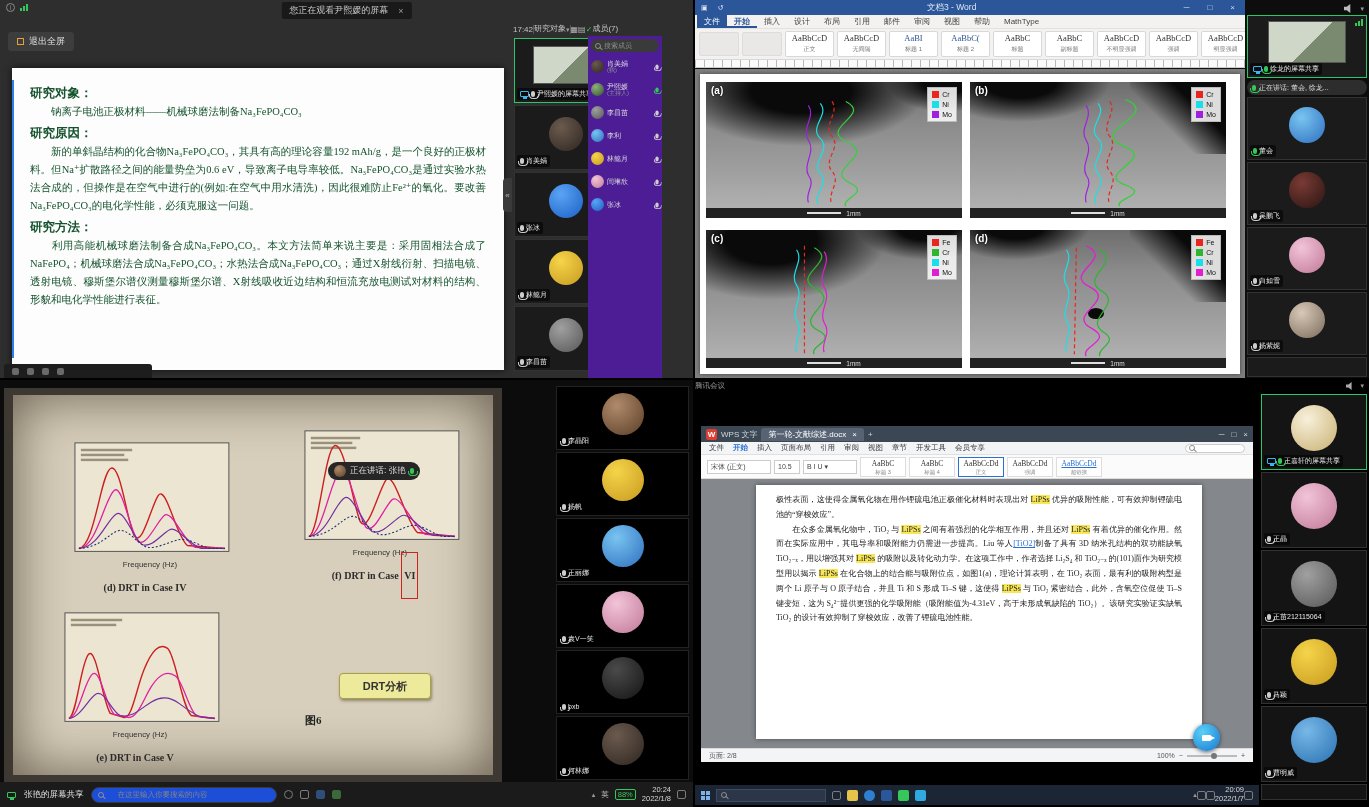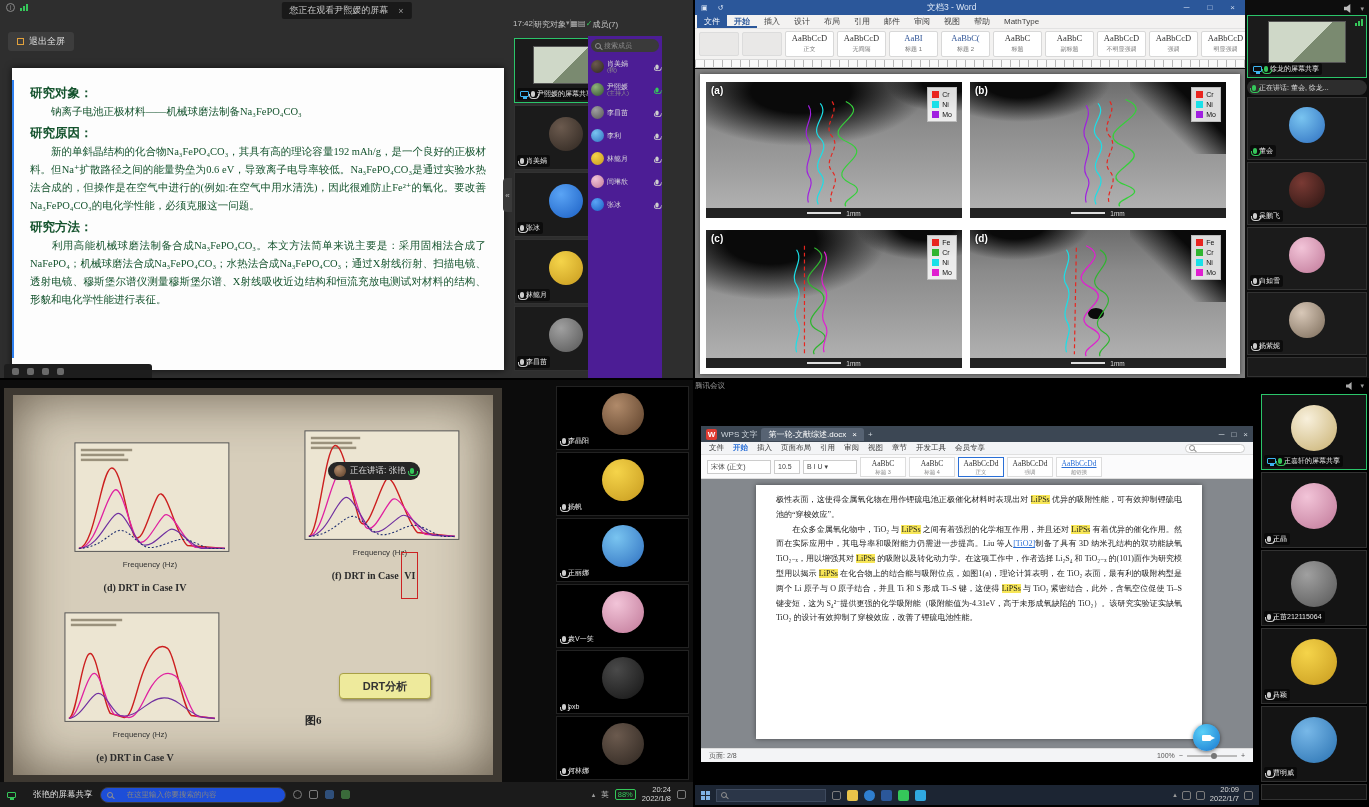--- a/index.html
+++ b/index.html
@@ -47,21 +47,21 @@
 
   
   .tl{left:0;top:0;width:693px;height:378px;background:#2e2e2e}
   .tl-banner{left:50%;top:2px;transform:translateX(-50%);background:#191919;color:#c8c8c8;font-size:9px;
              padding:2px 8px;border-radius:2px;display:flex;gap:10px;align-items:center}
   .tl-banner .x{color:#9a9a9a;font-size:9px;cursor:default}
   .tl-info{left:6px;top:3px;display:flex;gap:5px;align-items:center}
   .iinfo{width:9px;height:9px;border:1px solid #8a8a8a;border-radius:50%;color:#8a8a8a;font-size:7px;line-height:8px;text-align:center}
   .tl-exit{left:8px;top:32px;background:#3d3d3d;color:#e2e2e2;font-size:9px;padding:3px 9px;border-radius:3px;display:flex;gap:5px;align-items:center}
   .tl-exit .sq{width:7px;height:7px;border:1px solid #e2a13c}
-  .tl-toolrow{left:513px;top:19px;width:178px;height:15px;display:flex;align-items:flex-start;color:#c4c4c4;font-size:8px;white-space:nowrap}
+  .tl-toolrow{left:513px;top:19px;width:178px;height:15px;display:flex;align-items:flex-end;color:#c4c4c4;font-size:8px;white-space:nowrap}
   .tl-toolrow .gsep{width:1px;height:9px;background:#555}
   .tl-toolrow .ok{color:#35c75a;font-size:8px}
   .tl-doc{left:12px;top:68px;width:492px;height:302px;background:#fdfdfd;box-shadow:0 0 7px rgba(0,0,0,.65);
           padding:13px 18px 10px 18px;color:#14532d;overflow:hidden}
   .tl-doc h3{font-size:12.5px;font-weight:bold;margin:4px 0 1px;font-family:"Liberation Serif","DejaVu Serif",serif}
   .tl-doc p{font-size:10.5px;line-height:1.72;text-align:justify;font-family:"Liberation Serif","DejaVu Serif",serif}
   .tl-blueline{left:12px;top:80px;width:2px;height:278px;background:#2d7ff0}
   .tl-collapse{left:503px;top:178px;width:9px;height:34px;background:#3a3a3a;border-radius:4px 0 0 4px;color:#bbb;font-size:8px;display:flex;align-items:center;justify-content:center}
   .tl-strip{left:514px;top:38px;width:103px;height:338px;display:flex;flex-direction:column;gap:2px}
   .tl-strip .tile{height:65px}
@@ -129,21 +129,21 @@
   .vbox{border:1.5px solid #cc2222;padding:17px 2px}
   .fig6{position:absolute;font-size:11px;font-weight:bold;color:#222;font-family:"Liberation Serif","DejaVu Serif",serif}
   .drtbtn{position:absolute;width:92px;height:26px;background:#eeea9c;border:1px solid #a8a045;border-radius:4px;
           color:#333;font-size:11px;font-weight:bold;display:flex;align-items:center;justify-content:center;box-shadow:1px 2px 3px rgba(60,50,20,.45)}
   .bl-speak{left:328px;top:82px;height:18px;border-radius:9px;font-size:8.5px}
   .bl-speak .sava{width:12px;height:12px;border-radius:50%;flex:none}
   .bl-strip{left:556px;top:6px;width:133px;height:396px;display:flex;flex-direction:column;gap:2px}
   .bl-strip .tile{height:64px;background:#000;border-color:#222}
   .bl-strip .ava{width:42px;height:42px}
   .bl-task{left:0;bottom:0;width:693px;height:25px;background:#1b1b1b;display:flex;align-items:center;gap:7px;padding:0 7px}
-  .bl-share{display:flex;align-items:center;gap:17px;color:#e0e0e0;font-size:8.5px;white-space:nowrap}
+  .bl-share{display:flex;align-items:center;gap:8px;color:#e0e0e0;font-size:8.5px;white-space:nowrap}
   .bl-searchpill{width:186px;height:16px;background:#1d4ed8;border:1px solid #3a3a3a;border-radius:9px;display:flex;align-items:center;gap:14px;padding:0 6px}
   .bl-searchpill input{background:transparent;border:none;outline:none;color:#bbb;font-size:7.5px;width:150px;font-family:inherit}
   .bl-searchpill input::placeholder{color:#848484}
   .ticon{width:9px;height:9px;border:1px solid #7c7c7c;border-radius:2px;flex:none}
   .ticon.round{border-radius:50%}
   .bl-tray{margin-left:auto;display:flex;align-items:center;gap:6px;color:#c9c9c9;font-size:7.5px}
   .batt{color:#35c75a;font-size:7.5px;border:1px solid #35c75a;border-radius:2px;padding:0 2px}
   .clockstack{display:flex;flex-direction:column;align-items:flex-end;line-height:1.15;font-size:7.5px;color:#d8d8d8}
 
   
@@ -172,21 +172,21 @@
   .wps-status{position:absolute;left:0;bottom:0;width:100%;height:14px;background:#f3f4f6;border-top:1px solid #ddd;
               display:flex;align-items:center;gap:12px;padding:0 8px;font-size:7px;color:#555}
   .wps-zoom{margin-left:auto;display:flex;align-items:center;gap:4px}
   .zslider{width:50px;height:2px;background:#bbb;position:relative}
   .zslider i{position:absolute;left:24px;top:-2px;width:6px;height:6px;background:#777;border-radius:50%}
   .br-task{position:absolute;left:0;bottom:2px;width:564px;height:20px;background:#1c2533;display:flex;align-items:center;gap:6px;padding:0 6px}
   .win{display:grid;grid-template-columns:4px 4px;gap:1px;flex:none}
   .win i{width:4px;height:4px;background:#7fb3e8;display:block}
   .br-search{width:110px;height:13px;background:#2b3648;border:1px solid #3e4a5e;display:flex;align-items:center;gap:3px;padding:0 4px}
   .appic{width:11px;height:11px;border-radius:2px;flex:none}
-  .br-tray{margin-left:auto;display:flex;align-items:center;gap:5px;color:#cfd6dd;font-size:7px}
+  .br-tray{margin-left:auto;display:flex;align-items:center;color:#cfd6dd;font-size:7px}
   .br-side{position:absolute;right:0;top:12px;width:110px;bottom:0;background:#000;display:flex;flex-direction:column;gap:2px;padding:2px}
   .br-side .tile{height:76px;background:#141414}
   .br-side .ava{width:46px;height:46px}
   .bubble{position:absolute;left:498px;top:344px;width:27px;height:27px;border-radius:50%;
           background:radial-gradient(circle at 35% 30%,#5ad0f8,#1877d0);box-shadow:0 1px 4px rgba(0,0,0,.6);display:flex;align-items:center;justify-content:center}
   .cam{position:relative;width:9px;height:6px;background:#fff;border-radius:1px}
   .cam::after{content:"";position:absolute;right:-4px;top:1px;border-left:4px solid #fff;border-top:2px solid transparent;border-bottom:2px solid transparent}
 </style>
 </head>
 <body>

